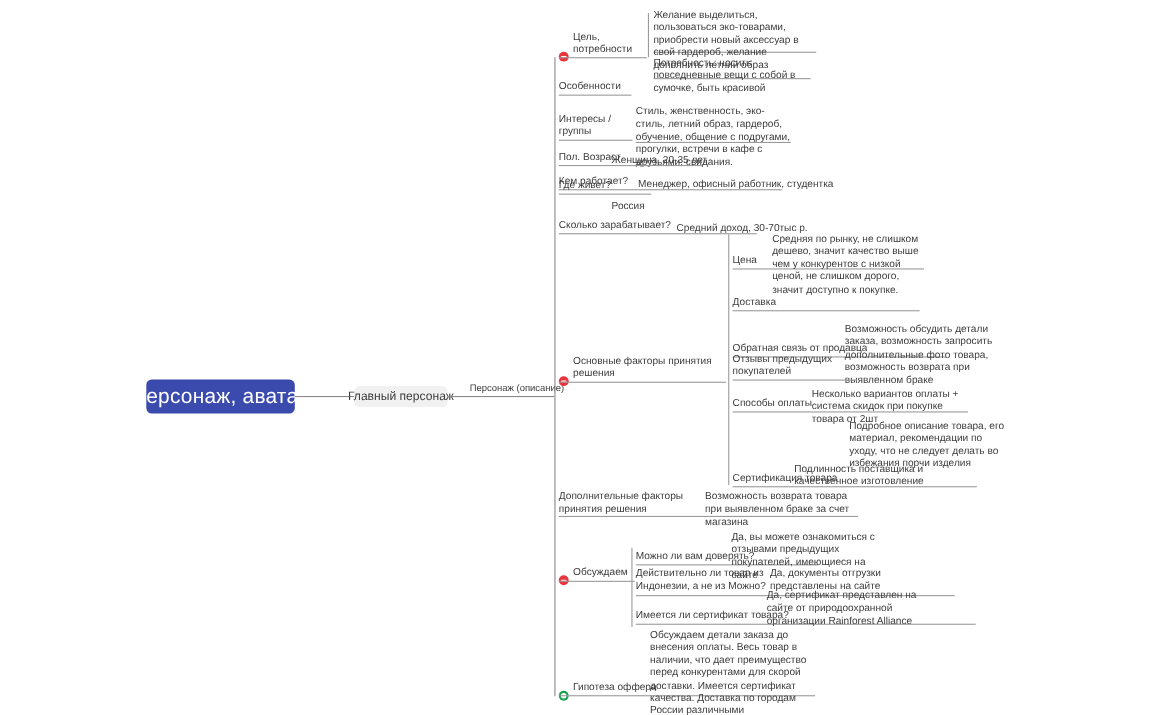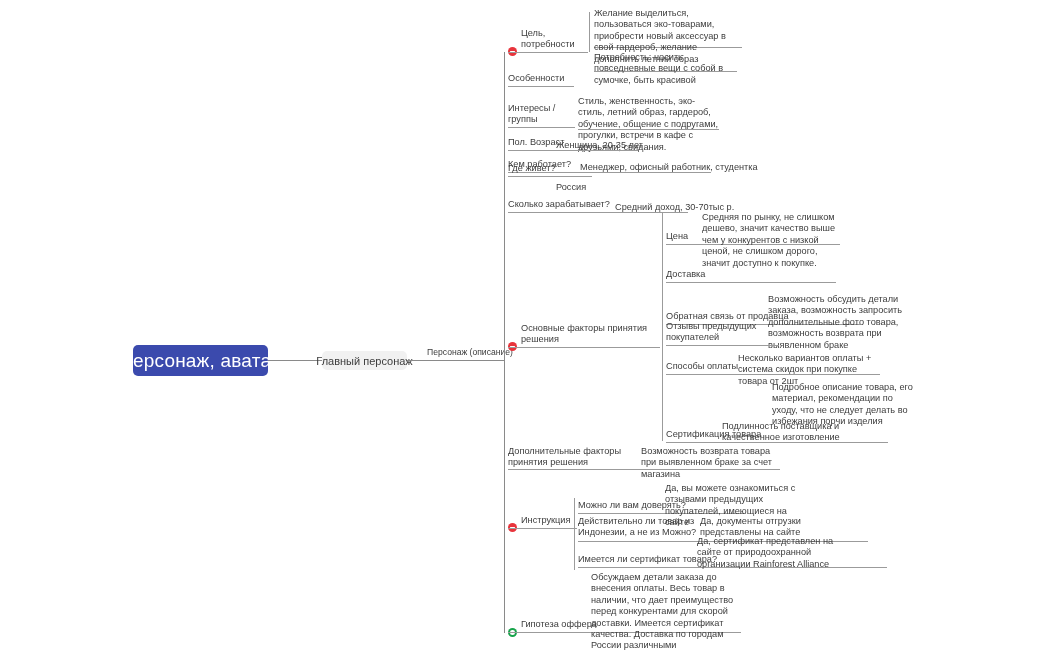--- a/index.html
+++ b/index.html
@@ -189,21 +189,21 @@
   </div>
   <div class="floatxt" style="left:722px;top:421px;width:166px;">Подлинность поставщика и качественное изготовление</div>
 
   <div class="ul-node" style="left:508px;top:446px;width:272px;height:24px;align-items:flex-start;">
     <span class="lbl" style="width:120px;">Дополнительные факторы принятия решения</span>
   </div>
   <div class="floatxt" style="left:641px;top:446px;width:136px;">Возможность возврата товара при выявленном браке за счет магазина</div>
 
   <span class="ic red" style="left:508px;top:523px;"></span>
   <div class="ul-node with-icon" style="left:508px;top:514px;width:69px;height:15px;">
-    <span class="lbl">Инструкция</span>
+    <span class="lbl">Обсуждаем</span>
   </div>
 
   <div class="vline thin" style="left:574px;top:498px;height:72px;"></div>
 
   <div class="ul-node" style="left:578px;top:492px;width:166px;height:22px;align-items:flex-end;">
     <span class="lbl">Можно ли вам доверять?</span>
   </div>
   <div class="floatxt" style="left:665px;top:483px;width:142px;">Да, вы можете ознакомиться с отзывами предыдущих покупателей, имеющиеся на сайте</div>
 
   <div class="ul-node" style="left:578px;top:516px;width:290px;height:26px;align-items:flex-start;">

